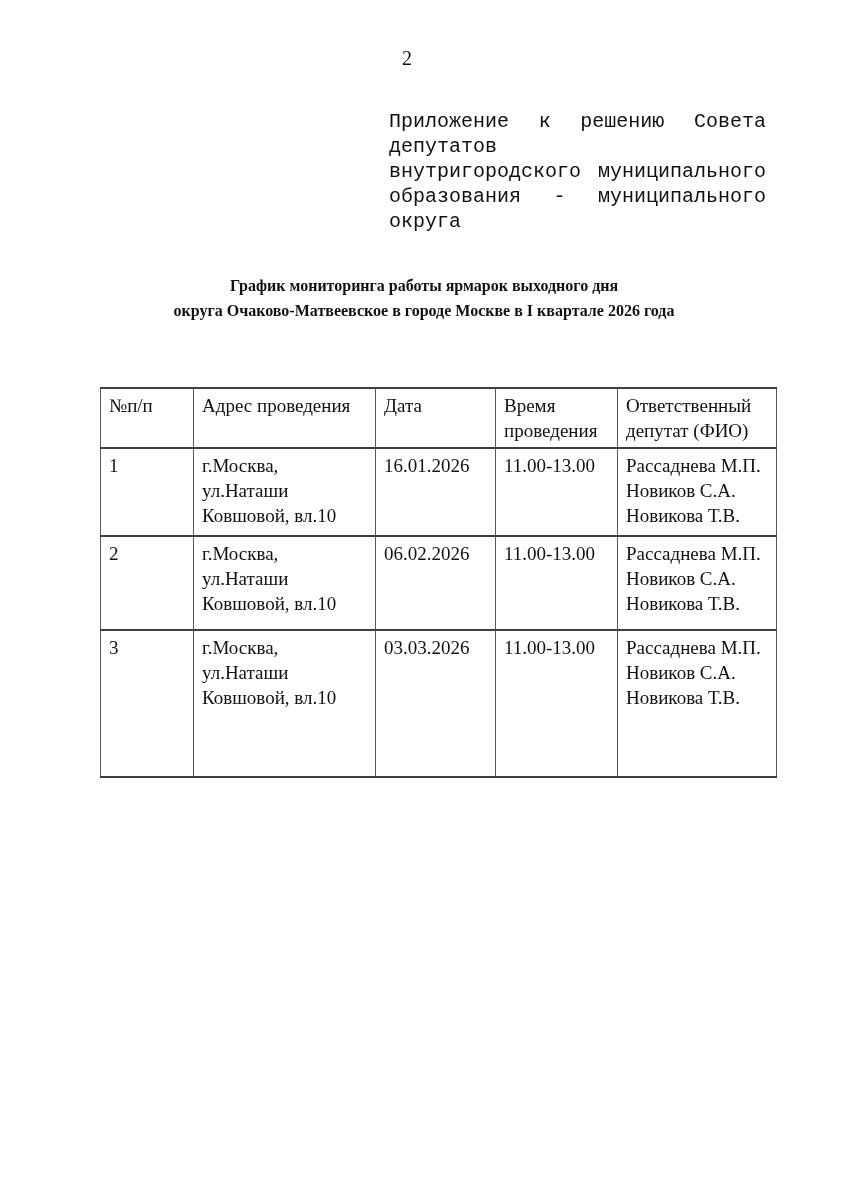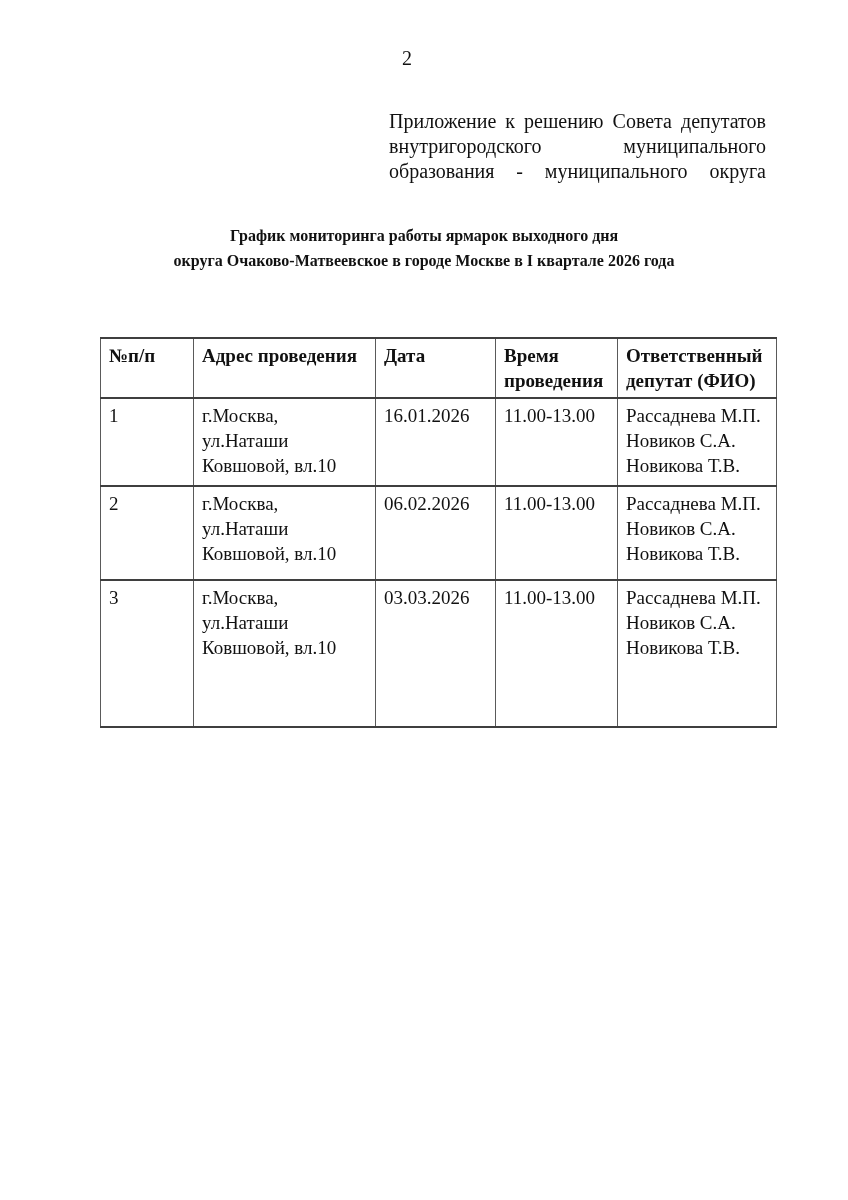--- a/index.html
+++ b/index.html
@@ -20,20 +20,21 @@
     width: 814px;
     text-align: center;
     font-size: 20px;
   }
   .appendix {
     margin-top: 38px;
     margin-left: 389px;
     width: 377px;
     font-size: 20px;
     line-height: 25px;
+    font-family: Liberation Mono, monospace;
   }
   .appendix .jline {
     text-align: justify;
     text-align-last: justify;
   }
   .appendix .lastline {
     text-align: left;
   }
   .u { text-decoration: underline; }
   .doc-title {
@@ -58,21 +59,21 @@
     border-top: 2px solid #3f3f3f;
     border-bottom: 2px solid #3f3f3f;
     vertical-align: top;
     text-align: left;
     padding: 4px 8px 4px 8px;
     font-size: 19px;
     line-height: 25px;
     white-space: pre-line;
     overflow: hidden;
   }
-  .doc-table th { font-weight: bold; }
+  .doc-table th { font-weight: normal; }
   .row-header { height: 47px; }
   .row-1 { height: 88px; }
   .row-2 { height: 94px; }
   .row-3 { height: 147px; }
 </style>
 </head>
 <body>
 
 <div class="page">
 

